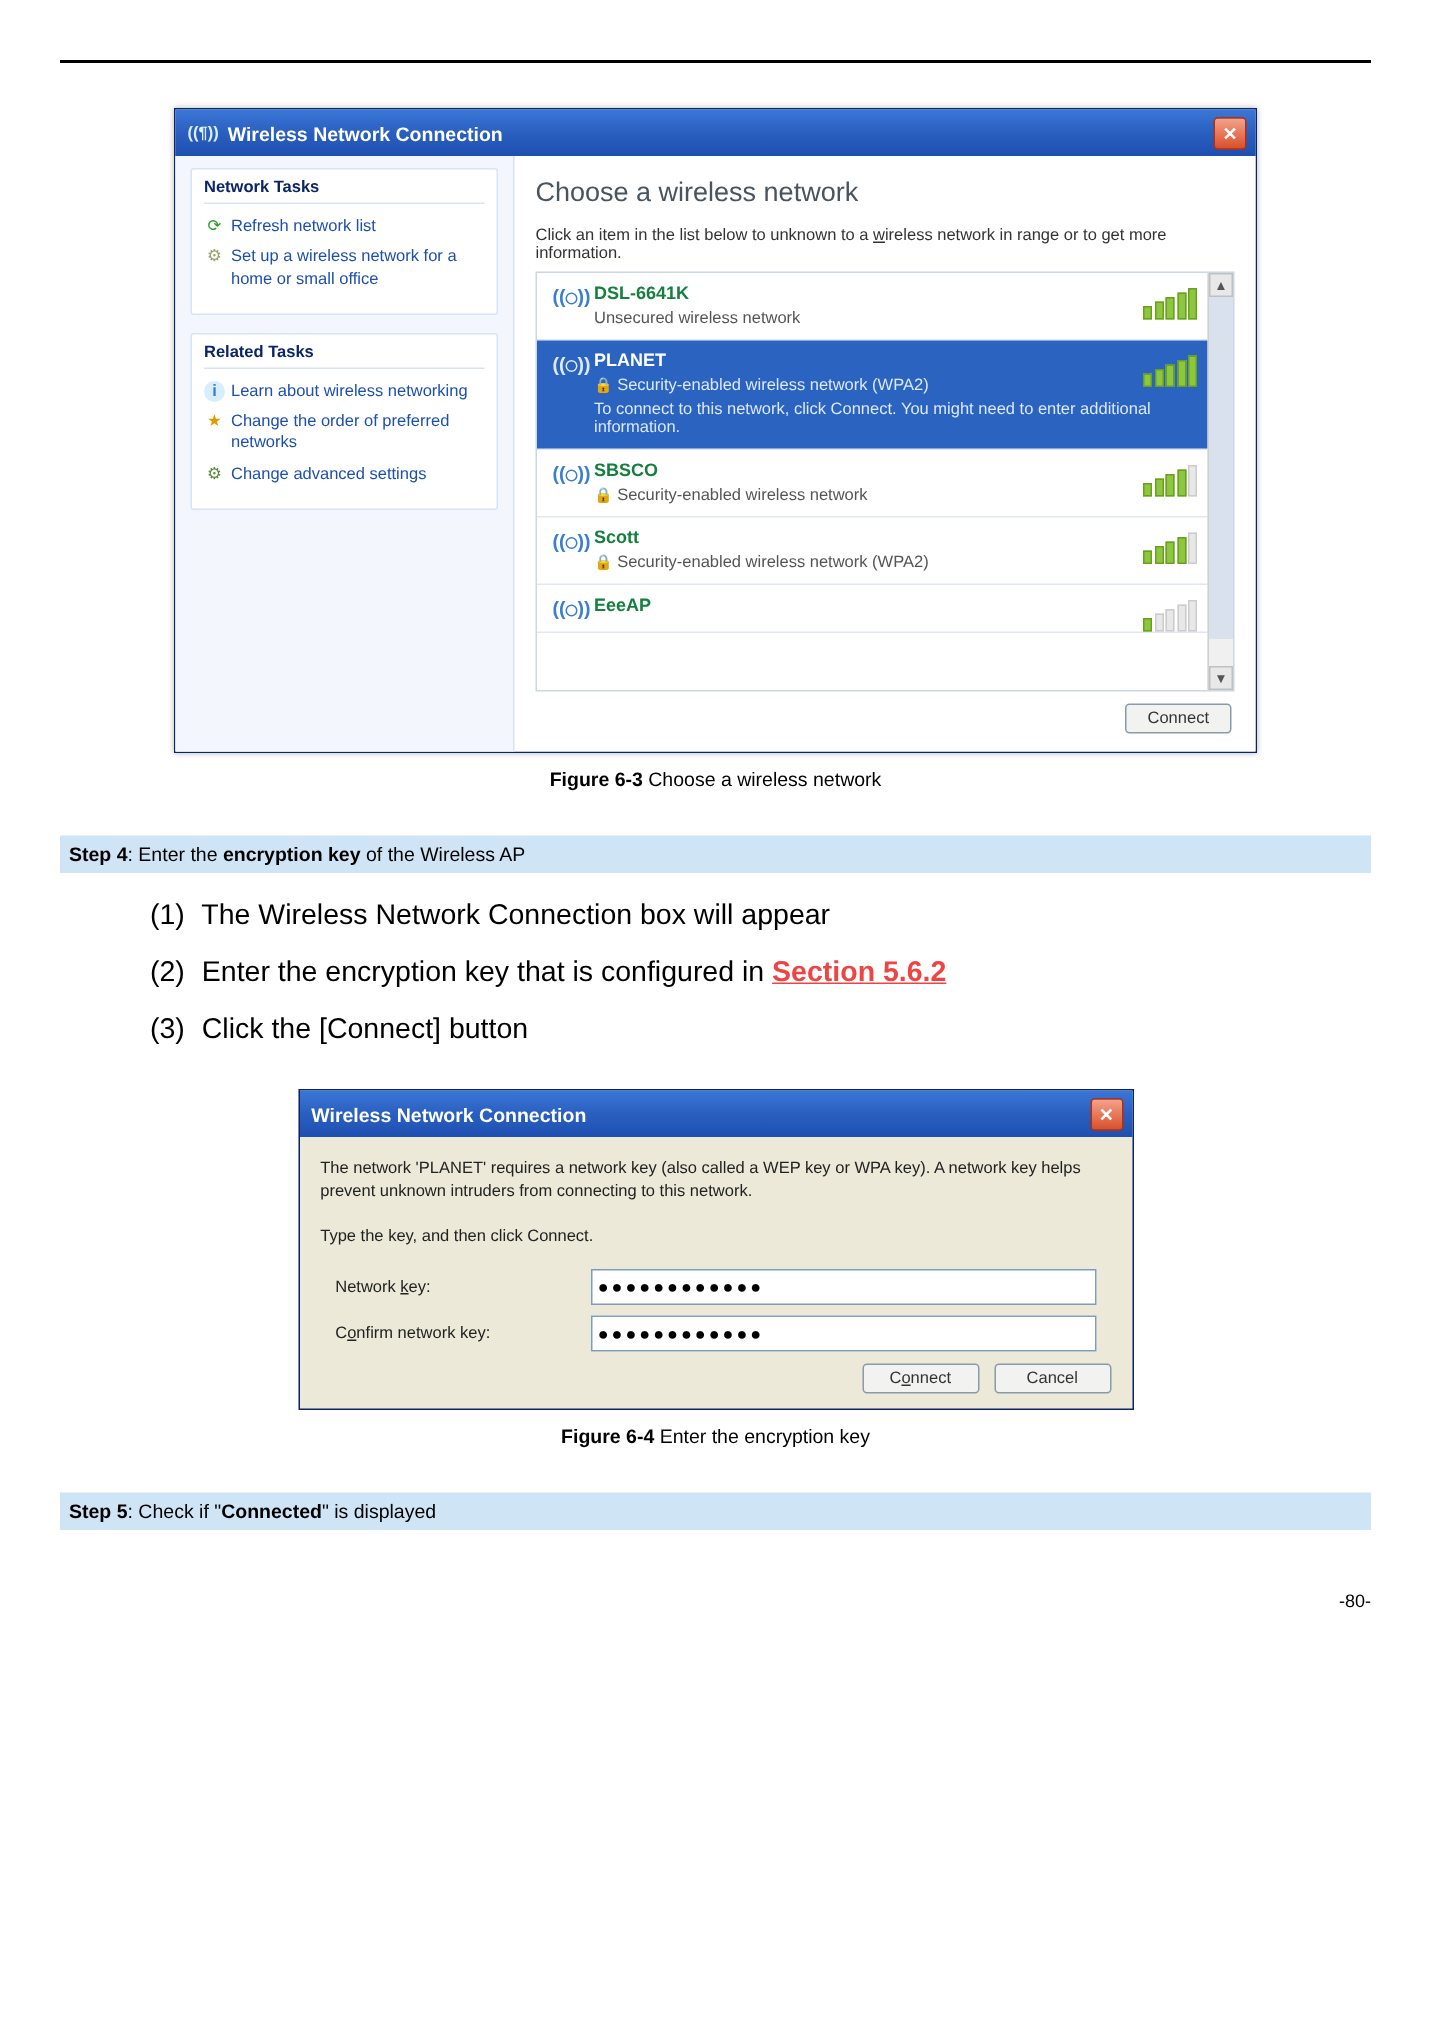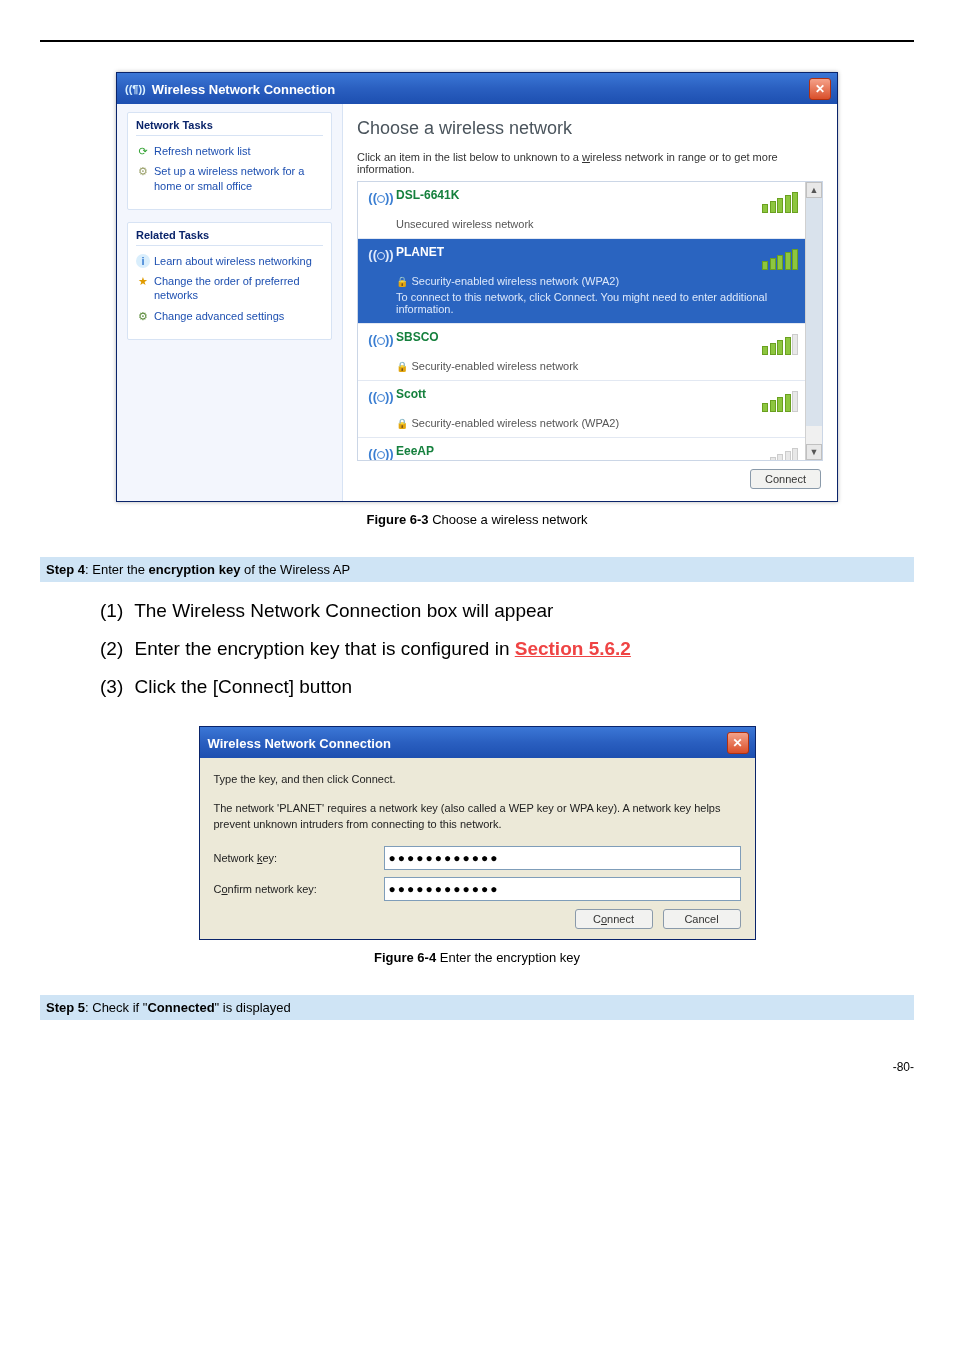--- a/index.html
+++ b/index.html
@@ -179,21 +179,21 @@
   .network-item.selected .antenna-svg { color: #dfe9fb; }
   .net-body { flex: 1; }
   .net-name {
     font-weight: bold;
     font-size: 12px;
     color: #15803d;
   }
   .network-item.selected .net-name { color: #fff; }
   .net-desc {
     font-size: 11px;
-    margin-top: 16px;
+    margin-top: 4px;
     color: #555;
   }
   .network-item.selected .net-desc { color: #dce8fb; }
   .net-desc .lock { color: #d08a28; margin-right: 3px; font-size:10px;}
   .signal {
     position: absolute;
     right: 8px;
     top: 10px;
     display: flex;
     align-items: flex-end;
@@ -252,21 +252,21 @@
   }
   .dlg2-body {
     padding: 14px 14px 10px 14px;
     font-size: 11px;
     color: #222;
   }
   .dlg2-body p { margin: 0 0 14px 0; line-height: 1.4; }
   .form-row {
     display: flex;
     align-items: center;
-    margin: 7px 0;
+    margin: 7px 10px;
   }
   .form-row label {
     width: 170px;
     font-size: 11px;
     color: #222;
   }
   .form-row input {
     flex: 1;
     border: 1px solid #7f9db9;
     padding: 2px 4px;
@@ -460,22 +460,22 @@
 
   <div class="screenshot-container">
     <div class="dlg2">
       <div class="xp-titlebar">
         <span>Wireless Network Connection</span>
         <div class="xp-close">
           <span>✕</span>
         </div>
       </div>
       <div class="dlg2-body">
+        <p>The network 'PLANET' requires a network key (also called a WEP key or WPA key). A network key helps prevent unknown intruders from connecting to this network.</p>
         <p>Type the key, and then click Connect.</p>
-        <p>The network 'PLANET' requires a network key (also called a WEP key or WPA key). A network key helps prevent unknown intruders from connecting to this network.</p>
         <div class="form-row">
           <label><span>Network </span><u>k</u><span>ey:</span></label>
           <input type="text" value="●●●●●●●●●●●●" style="">
         </div>
         <div class="form-row">
           <label><span>C</span><u>o</u><span>nfirm network key:</span></label>
           <input type="text" value="●●●●●●●●●●●●" style="">
         </div>
         <div class="dlg-btn-row">
           <button class="xp-button" style="width:78px;"><span style="text-decoration: none;">C</span><span style="text-decoration: underline;">o</span><span>nnect</span></button>

